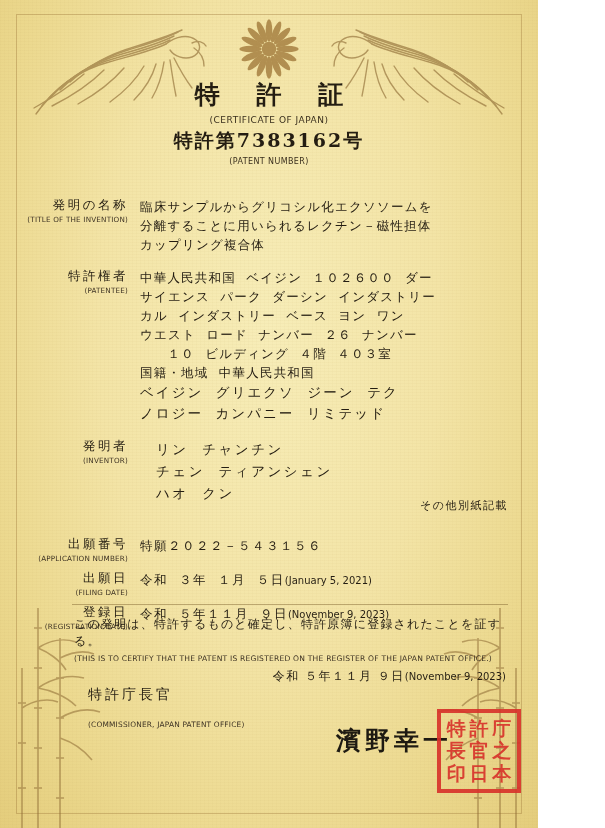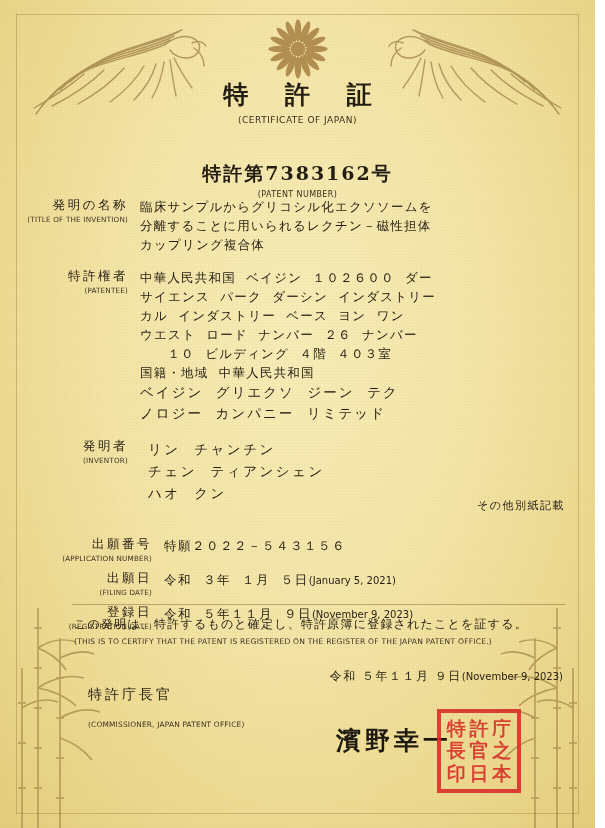--- a/index.html
+++ b/index.html
@@ -5,21 +5,21 @@
   html, body {
     margin: 0;
     padding: 0;
     background: #ffffff;
   }
   body {
     font-family: "DejaVu Sans", sans-serif;
   }
   #cert {
     position: relative;
-    width: 595px;
+    width: 538px;
     height: 828px;
     overflow: hidden;
     background:
       radial-gradient(ellipse at 50% 40%, #f7edb8 0%, #f3e4a6 45%, #ecd98f 75%, #e4cd7c 100%);
     color: #2a2318;
   }
   
   #paper-texture {
     position: absolute;
     inset: 0;
@@ -84,21 +84,20 @@
     font-size: 9px;
     letter-spacing: 0.5px;
     margin-top: 4px;
     color: #3a2f1d;
   }
   #patent-number {
     position: absolute;
     left: 0; right: 0;
     top: 128px;
     text-align: center;
-    margin-top: 33px;
   }
   .pnum-jp {
     font-family: "DejaVu Serif", serif;
     font-size: 19px;
     font-weight: 700;
     letter-spacing: 2px;
     color: #241d12;
   }
   .pnum-en {
     font-size: 8px;
@@ -154,24 +153,25 @@
   .value .line.big {
     font-size: 13.5px;
     letter-spacing: 2px;
     line-height: 21px;
   }
   .value .line.inv {
     font-size: 13.5px;
     letter-spacing: 2.5px;
     line-height: 22px;
     padding-left: 8px;
-  }
-
-  
-  .row.compact { margin-bottom: 7px; padding-left: 24px; }
+    margin-left: 8px;
+  }
+
+  
+  .row.compact { margin-bottom: 7px; }
   .row.compact .value .line { letter-spacing: 1.5px; }
   .date-en { font-family: "DejaVu Sans", sans-serif; font-size: 10px; letter-spacing: 0; }
 
   #note-right {
     position: absolute;
     right: 30px;
     top: 498px;
     font-family: "DejaVu Serif", serif;
     font-size: 11px;
     letter-spacing: 1.5px;

